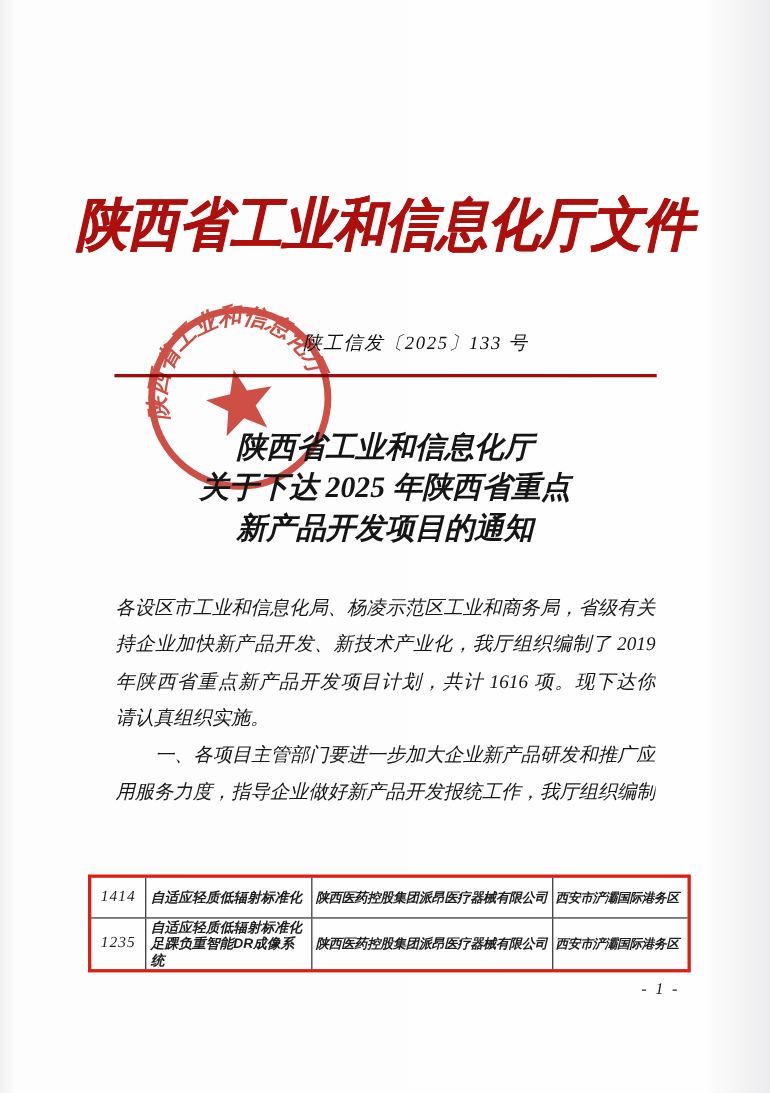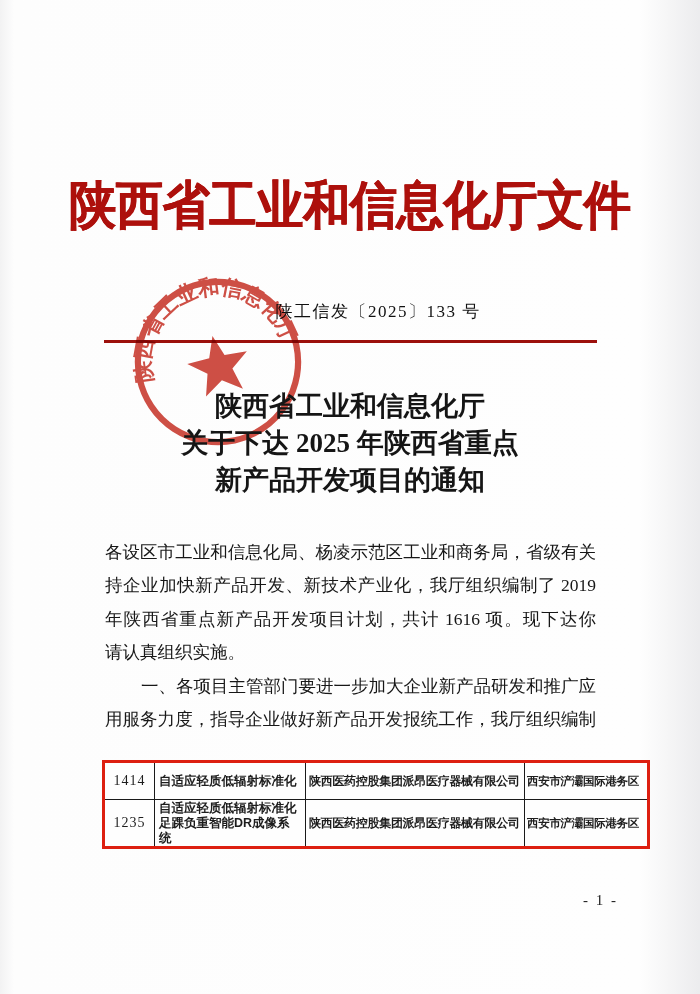--- a/index.html
+++ b/index.html
@@ -1,19 +1,19 @@
 <!DOCTYPE html>
 <html><head>
 <meta charset="utf-8">
 <style>
   html,body { margin:0; padding:0; background:#e8e8e9; }
   #page {
     position:relative; width:700px; height:994px; margin:0 auto;
     background:linear-gradient(90deg, #f2f2f3 0px, #fdfdfd 14px, #fefefe 640px, #ececee 699px);
-    font-family:"Liberation Serif", serif; color:#1d1d1d; overflow:hidden;
+    font-family:"Liberation Serif", serif; color:#1d1d1d; overflow:hidden;font-style:italic;
   }
   .letterhead {
     position:absolute; top:166px; left:0; width:700px; text-align:center;
     font-size:52px; font-weight:900; color:#ad100c; line-height:80px;
     transform:scaleX(0.9); transform-origin:center;
     text-shadow:0.6px 0 0 #ad100c, -0.6px 0 0 #ad100c;
     white-space:nowrap;
   }
   .doc-number {
     position:absolute; top:300px; left:0; width:700px; text-align:center;
@@ -32,24 +32,23 @@
     font-size:27px; font-weight:bold; line-height:37px; color:#151515;
   }
   .body-text {
     position:absolute; top:521px; left:105px; width:491px;
     font-size:17.5px; line-height:33.4px; color:#171717;margin-top:15px;
   }
   .line { height:33.4px; overflow:hidden; word-break:break-all; }
   .line.full { text-align:justify; text-align-last:justify; }
   .line.indent { text-indent:36px; }
   .doc-table {
-    position:absolute; top:760px; left:80px; width:542px;
+    position:absolute; top:795px; left:80px; width:542px;
     border:3px solid #dd1f10; background:#fefefe;
     font-family:"Liberation Sans", sans-serif;
-    margin-left:22px;
   }
   .t-row { display:flex; align-items:stretch; }
   .t-row.r1 { height:36px; }
   .t-row.r2 { height:46px; border-top:1.5px solid #1a1a1a; }
   .t-cell {
     display:flex; flex-direction:column; justify-content:center;
     box-sizing:border-box; overflow:hidden;
   }
   .t-cell + .t-cell { border-left:1.5px solid #1a1a1a; }
   .c-no { width:49px; align-items:center; font-family:"Liberation Serif", serif; font-size:14px; letter-spacing:1px; }

